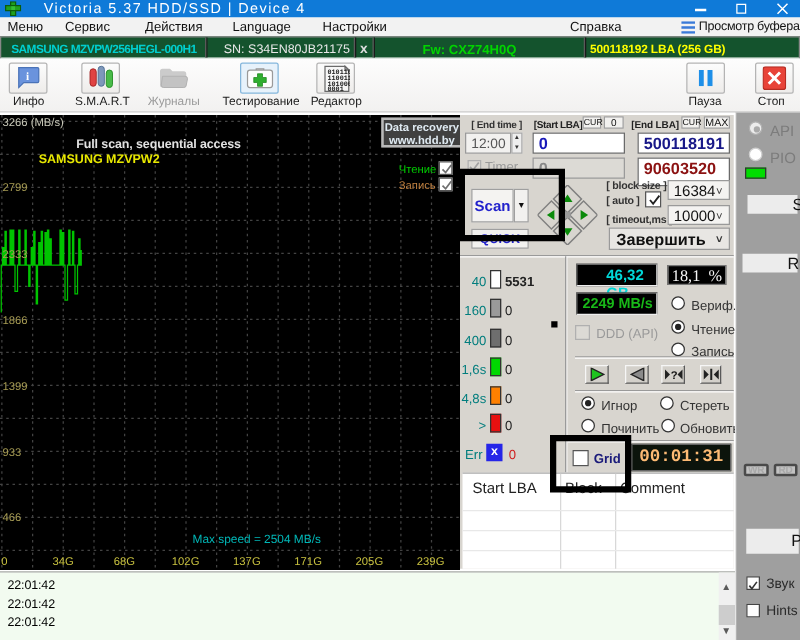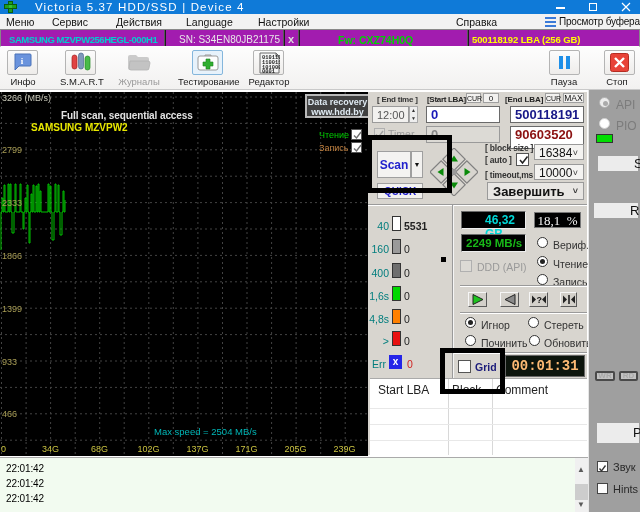--- a/index.html
+++ b/index.html
@@ -6,21 +6,21 @@
 html,body { width:640px; height:512px; overflow:hidden; }
 body { font-family:"Liberation Sans", sans-serif; position:relative; background:#fff; }
 .ab { position:absolute; }
 
 #titlebar { left:0; top:0; width:640px; height:14px; background:#0f7ad8; }
 #titlebar .tit { left:35px; color:#fff; }
 
 #menubar { left:0; top:14px; width:640px; height:15px; background:#f2f2f2; font-size:10.5px; color:#111; }
 #menubar span.m { position:absolute; top:2px; }
 
-#infobar { left:0; top:29px; width:640px; height:18px; background:#a21caf; border:1px solid #888; border-bottom-color:#fff; font-size:11px; font-weight:bold; }
+#infobar { left:0; top:29px; width:640px; height:18px; background:#14532d; border:1px solid #888; border-bottom-color:#fff; font-size:11px; font-weight:bold; }
 #infobar .seg { position:absolute; top:3px; }
 .vsep { position:absolute; top:0; width:2px; height:16px; border-left:1px solid #5a5a5a; border-right:1px solid #1a1a1a; }
 
 #toolbar { left:0; top:47px; width:640px; height:43px; background:linear-gradient(#fdfdfd,#f2f1f0); border-bottom:1px solid #c9c9c9; }
 .tbtn { position:absolute; top:3px; width:31px; height:25px; background:linear-gradient(#fcfcfc,#eeecea); border:1px solid #b4b4b4; border-radius:2px; }
 .tlbl { position:absolute; top:29px; font-size:9.5px; color:#1a1a1a; text-align:center; }
 .tdis { color:#9a9a9a; }
 
 #graph { left:0; top:92px; width:368px; height:364px; background:#000; }
 

